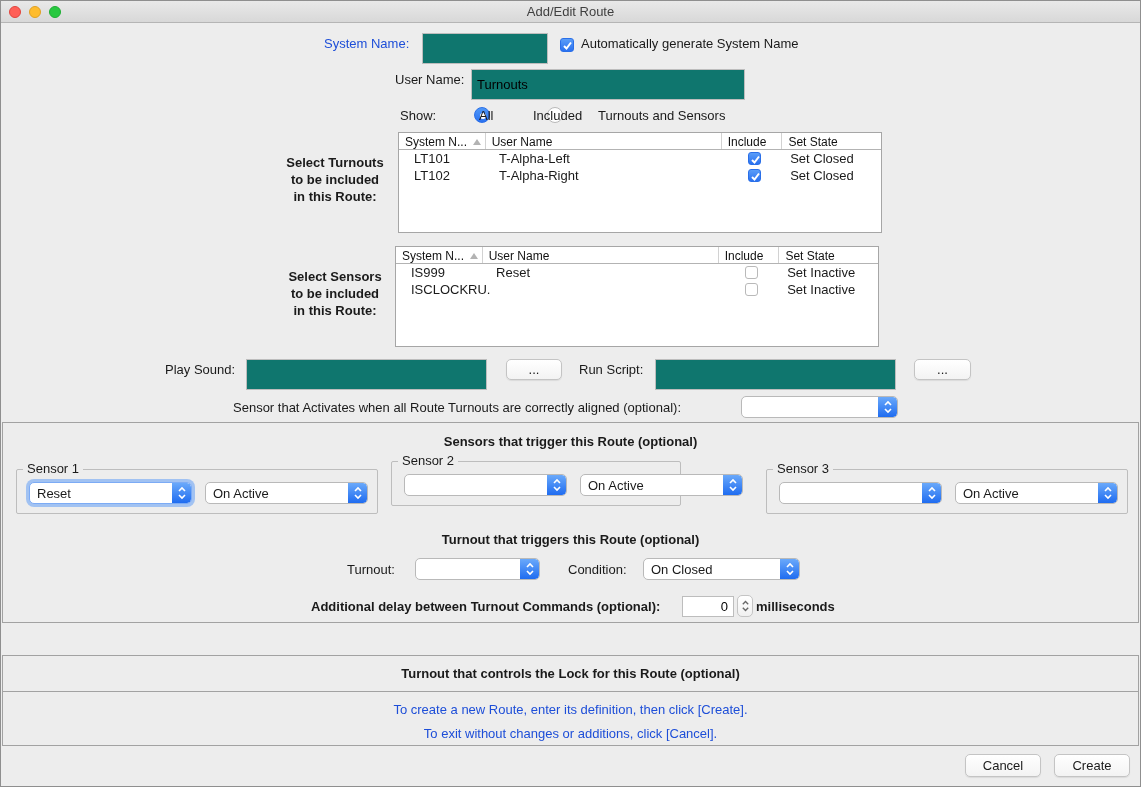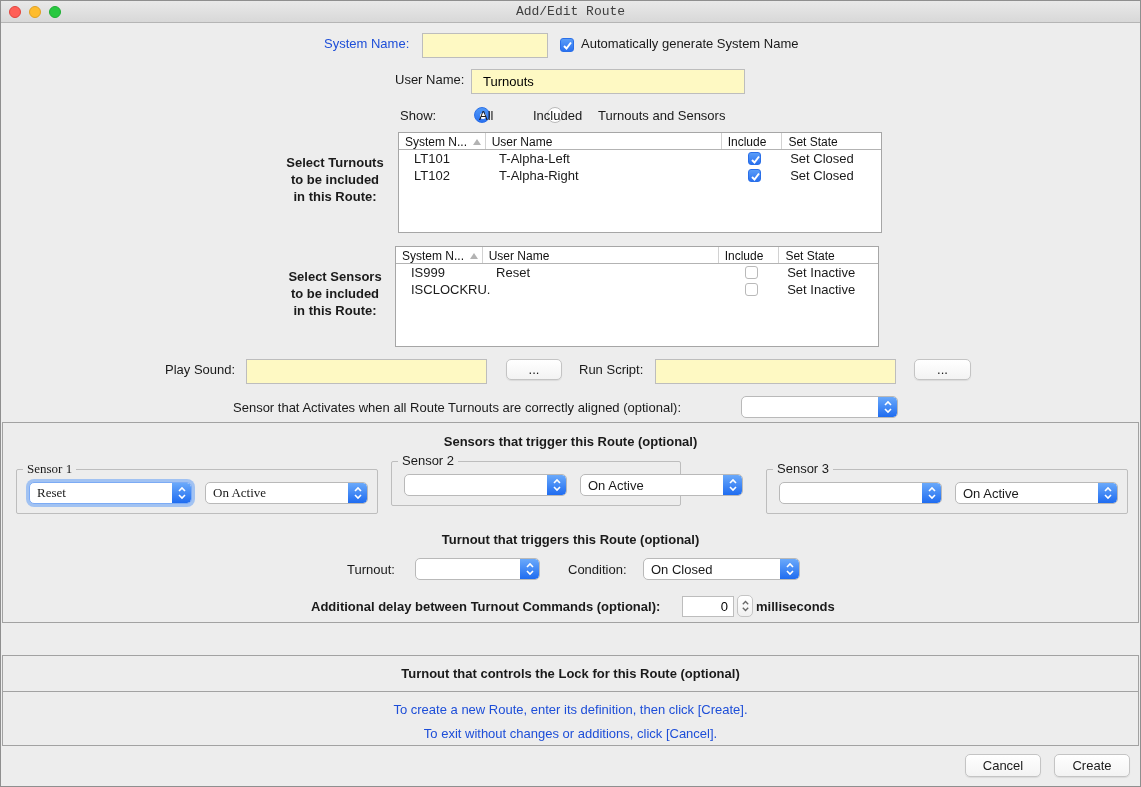--- a/index.html
+++ b/index.html
@@ -9,36 +9,36 @@
     --border-gray:#a2a2a2;
   }
   *{box-sizing:border-box;margin:0;padding:0;}
   html,body{background:#ffffff;}
   body{font-family:"Liberation Sans", sans-serif;font-size:13px;color:#1a1a1a;}
   .window{position:relative;width:1141px;height:787px;background:var(--panel-bg);overflow:hidden;
           border:1px solid #8f8f8f;}
   
   .titlebar{position:absolute;top:0;left:0;right:0;height:22px;
             background:linear-gradient(#e9e9e9,#d8d8d8);border-bottom:1px solid #b5b5b5;}
-  .title{position:absolute;left:0;right:0;top:3px;text-align:center;font-size:13px;color:#3f3f3f;font-family:Liberation Mono, monospace;}
+  .title{position:absolute;left:0;right:0;top:3px;text-align:center;font-size:13px;color:#3f3f3f;}
   .traffic{position:absolute;left:8px;top:5px;display:flex;gap:8px;}
   .light{width:12px;height:12px;border-radius:50%;}
   .light.red{background:#ff5f57;border:1px solid #e1443d;}
   .light.yellow{background:#febc2e;border:1px solid #e0a123;}
   .light.green{background:#28c840;border:1px solid #1eae33;}
   
   .content{position:absolute;top:22px;left:0;right:0;bottom:0;background:var(--panel-bg);}
   .abs{position:absolute;}
   .lbl{white-space:nowrap;}
   .gray{color:#1d4ed8;}
   .bold{font-weight:bold;}
   .center{text-align:center;}
   
-  .tf{height:25px;border:1px solid #bdbdbd;background:#fef9c3;font-family:"Liberation Sans",sans-serif;
-      font-size:13px;padding:0 11px;outline:none;}
+  .tf{height:31px;border:1px solid #bdbdbd;background:#0f766e;font-family:"Liberation Sans",sans-serif;
+      font-size:13px;padding:0 5px;outline:none;}
   
   .checkbox{display:inline-block;width:14px;height:14px;border:1px solid #b9b9b9;border-radius:3px;
             background:#fff;position:relative;vertical-align:middle;}
   .checkbox svg{display:none;position:absolute;left:1px;top:1px;}
   .checkbox.on{background:linear-gradient(#5a9df8,#2a71f0);border-color:#2a6fe8;}
   .checkbox.on svg{display:block;}
   
   .radio{display:inline-block;width:16px;height:16px;border-radius:50%;background:#fff;
          border:1px solid #b9b9b9;position:relative;vertical-align:middle;}
   .radio.on{background:linear-gradient(#4f98f8,#2a71f0);border-color:#2a6fe8;}
@@ -227,21 +227,21 @@
           <svg width="10" height="14" viewBox="0 0 10 14">
             <path d="M2 5 L5 2 L8 5 M2 9 L5 12 L8 9" fill="none" stroke="#fff" stroke-width="1.6"></path>
           </svg>
         </span>
     </div>
 
     
     <div class="panel" style="top:399px;height:201px;">
       <div class="abs center bold" style="left:0;right:0;top:11px;">Sensors that trigger this Route (optional)</div>
 
-      <div class="groupbox" style="left:13px;top:46px;width:362px;font-family:Liberation Serif, serif;">
+      <div class="groupbox" style="left:13px;top:46px;width:362px;">
         <span class="legend">Sensor 1</span>
         <div class="combo focused" style="left:12px;top:12px;width:163px;">
           <span class="val">Reset</span>
           <span class="cap">
               <svg width="10" height="14" viewBox="0 0 10 14">
                 <path d="M2 5 L5 2 L8 5 M2 9 L5 12 L8 9" fill="none" stroke="#fff" stroke-width="1.6"></path>
               </svg>
             </span>
         </div>
         <div class="combo" style="left:188px;top:12px;width:163px;">

